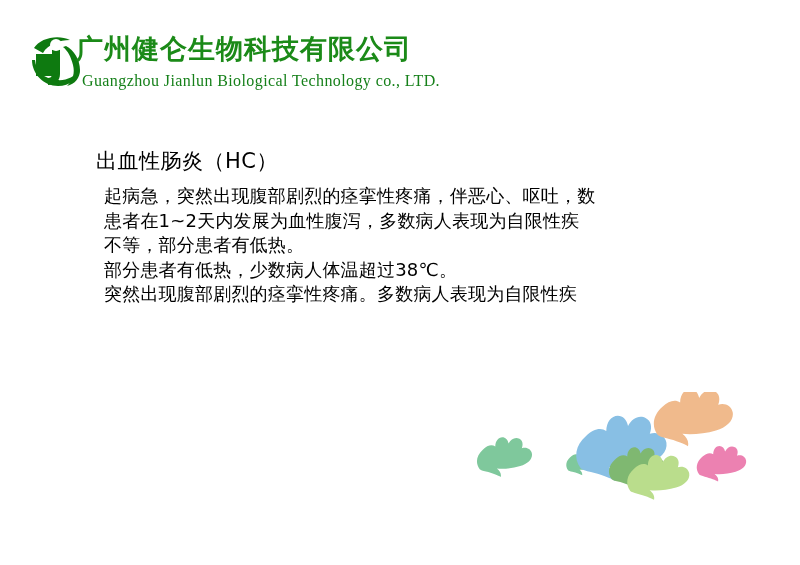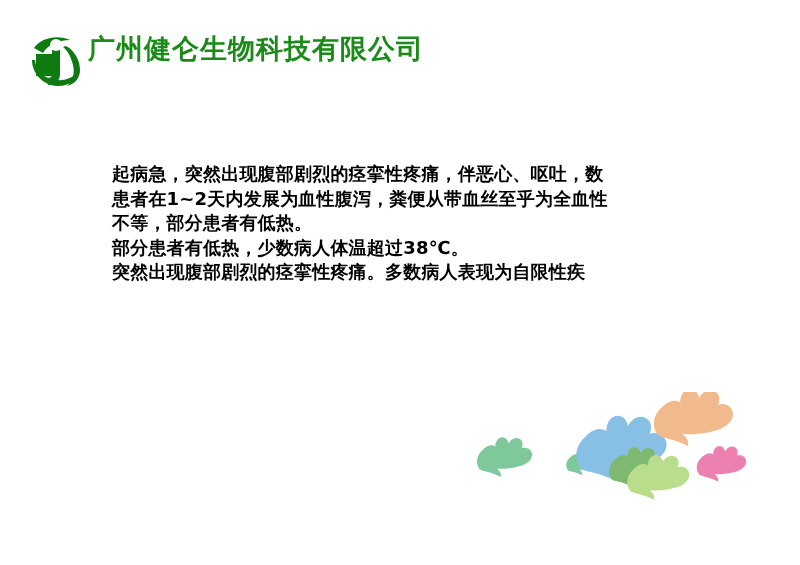--- a/index.html
+++ b/index.html
@@ -28,21 +28,21 @@
   }
   .logo-mark {
     position: absolute;
     left: 0px;
     top: 2px;
     width: 62px;
     height: 58px;
   }
   .company-cn {
     position: absolute;
-    left: 58px;
+    left: 46px;
     top: 0px;
     font-family: "DejaVu Sans", "Liberation Sans", sans-serif;
     font-size: 27px;
     font-weight: bold;
     letter-spacing: 1px;
     line-height: 34px;
     color: #1b8a18;
     white-space: nowrap;
   }
   .company-en {
@@ -67,23 +67,22 @@
     font-family: "DejaVu Sans", "Liberation Sans", sans-serif;
     font-size: 21px;
     line-height: 30px;
     color: #000000;
     margin: 0 0 6px 0;
     letter-spacing: 0.5px;
     font-weight: normal;
   }
   .body-lines {
     list-style: none;
-    margin: 16px;
+    margin: 8px;
     padding: 0;
-    font-weight: bold;
   }
   .body-line {
     font-family: "DejaVu Sans", "Liberation Sans", sans-serif;
     font-size: 18px;
     line-height: 24.6px;
     color: #000000;
     letter-spacing: 0.2px;
     white-space: nowrap;
   }
 
@@ -119,28 +118,30 @@
 
         <circle cx="26" cy="11" r="6" fill="#ffffff"></circle>
         <circle cx="26" cy="11" r="4.5" fill="#ffffff" stroke="#0e7a10" stroke-width="0"></circle>
 
         <path d="M36 12 C44 16, 50 26, 50 36 C50 44, 45 50, 37 52 C43 46, 45 39, 43 31 C41 23, 38 17, 33 13 Z" fill="#0e7a10"></path>
       </svg>
     </div>
 
     <div class="company-cn">广州健仑生物科技有限公司</div>
 
+    <div class="company-en">Guangzhou Jianlun Biological Technology co., LTD.</div>
   </div>
 
   <div class="content">
 
+    <h1 class="slide-title">出血性肠炎（HC）</h1>
 
     <div class="body-lines">
       <div class="body-line">起病急，突然出现腹部剧烈的痉挛性疼痛，伴恶心、呕吐，数</div>
-      <div class="body-line">患者在1~2天内发展为血性腹泻，粪便从带血丝至乎为全血性</div>
+      <div class="body-line">患者在1~2天内发展为血性腹泻，多数病人表现为自限性疾</div>
       <div class="body-line">不等，部分患者有低热。</div>
       <div class="body-line">部分患者有低热，少数病人体温超过38℃。</div>
       <div class="body-line">突然出现腹部剧烈的痉挛性疼痛。多数病人表现为自限性疾</div>
     </div>
   </div>
 
   <div class="leaves">
     <svg viewBox="0 0 320 110" width="320" height="110" aria-hidden="true">
       <defs>
 

